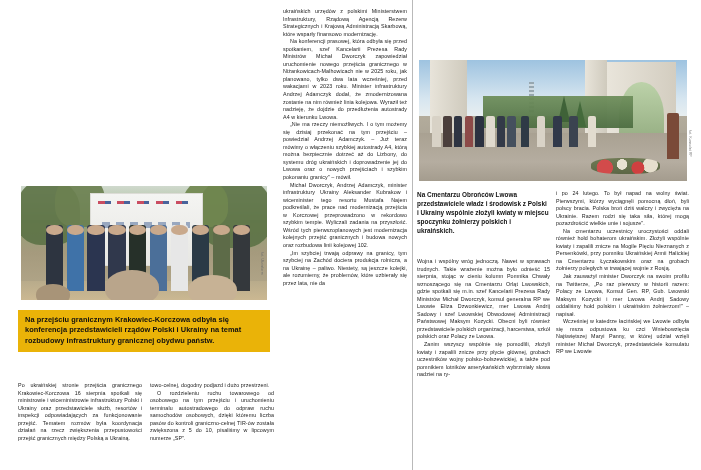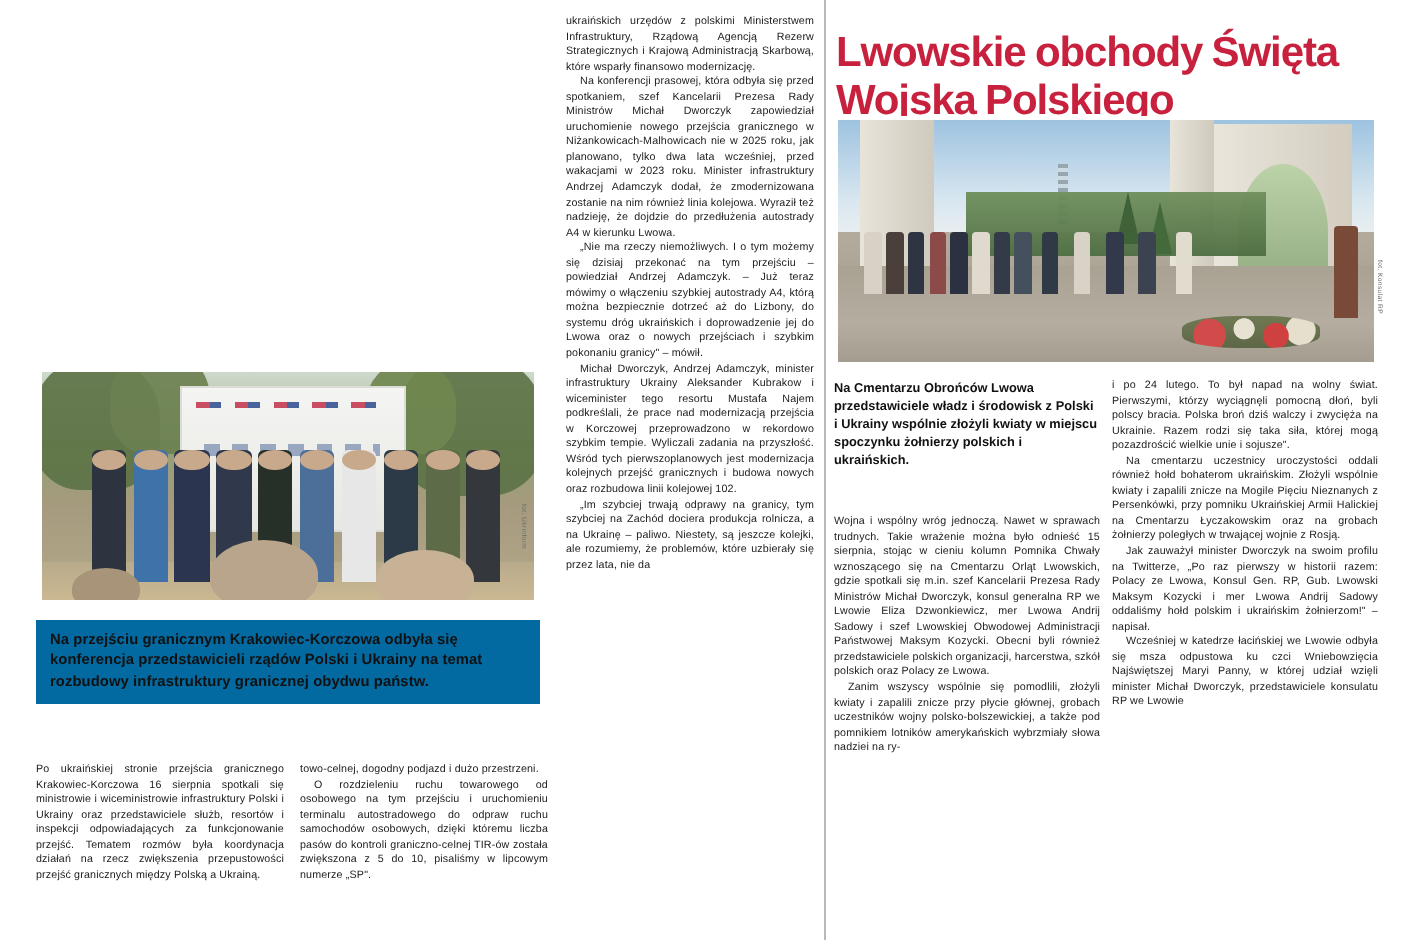--- a/index.html
+++ b/index.html
@@ -75,21 +75,21 @@
     position:absolute;left:264px;top:252px;
     font-size:3.3px;line-height:4px;color:#6c6c6c;
     transform:rotate(90deg);transform-origin:left top;
     white-space:nowrap;letter-spacing:.2px;
   }
 
   
   #left-caption{
     position:absolute;left:18px;top:310px;width:252px;
     box-sizing:border-box;
-    background:#0369a1;
+    background:#eab308;
     padding:5px 7px 6px 7px;
     font-size:7.4px;line-height:10.4px;
     font-weight:bold;color:#111;
     letter-spacing:.05px;
   }
 
   
   #left-col-a{position:absolute;left:18px;top:382px;width:124px;height:88px;overflow:hidden;}
   #left-col-b{position:absolute;left:150px;top:382px;width:124px;height:88px;overflow:hidden;}
 
@@ -227,21 +227,20 @@
     <div id="left-col-b" class="col">
       <p>towo-celnej, dogodny podjazd i dużo przestrzeni.</p>
       <p>O rozdzieleniu ruchu towarowego od osobowego na tym przejściu i uruchomieniu terminalu autostradowego do odpraw ruchu samochodów osobowych, dzięki któremu liczba pasów do kontroli graniczno-celnej TIR-ów została zwiększona z 5 do 10, pisaliśmy w lipcowym numerze „SP".</p>
     </div>
   </div>
 
   <div id="divider"></div>
 
   <div id="right-article">
 
-    <h1 id="right-headline">Lwowskie obchody Święta Wojska Polskiego</h1>
 
     <div id="right-photo-frame">
       <div id="right-photo">
         <div class="rp-sky"></div>
         <div class="rp-pillar" style="left:4%;top:0;width:14%;height:66%;"></div>
         <div class="rp-pillar" style="left:62%;top:0;width:8%;height:62%;"></div>
         <div class="rp-tower"></div>
         <div class="rp-arch">
           <div class="rp-archhole"></div>
         </div>

